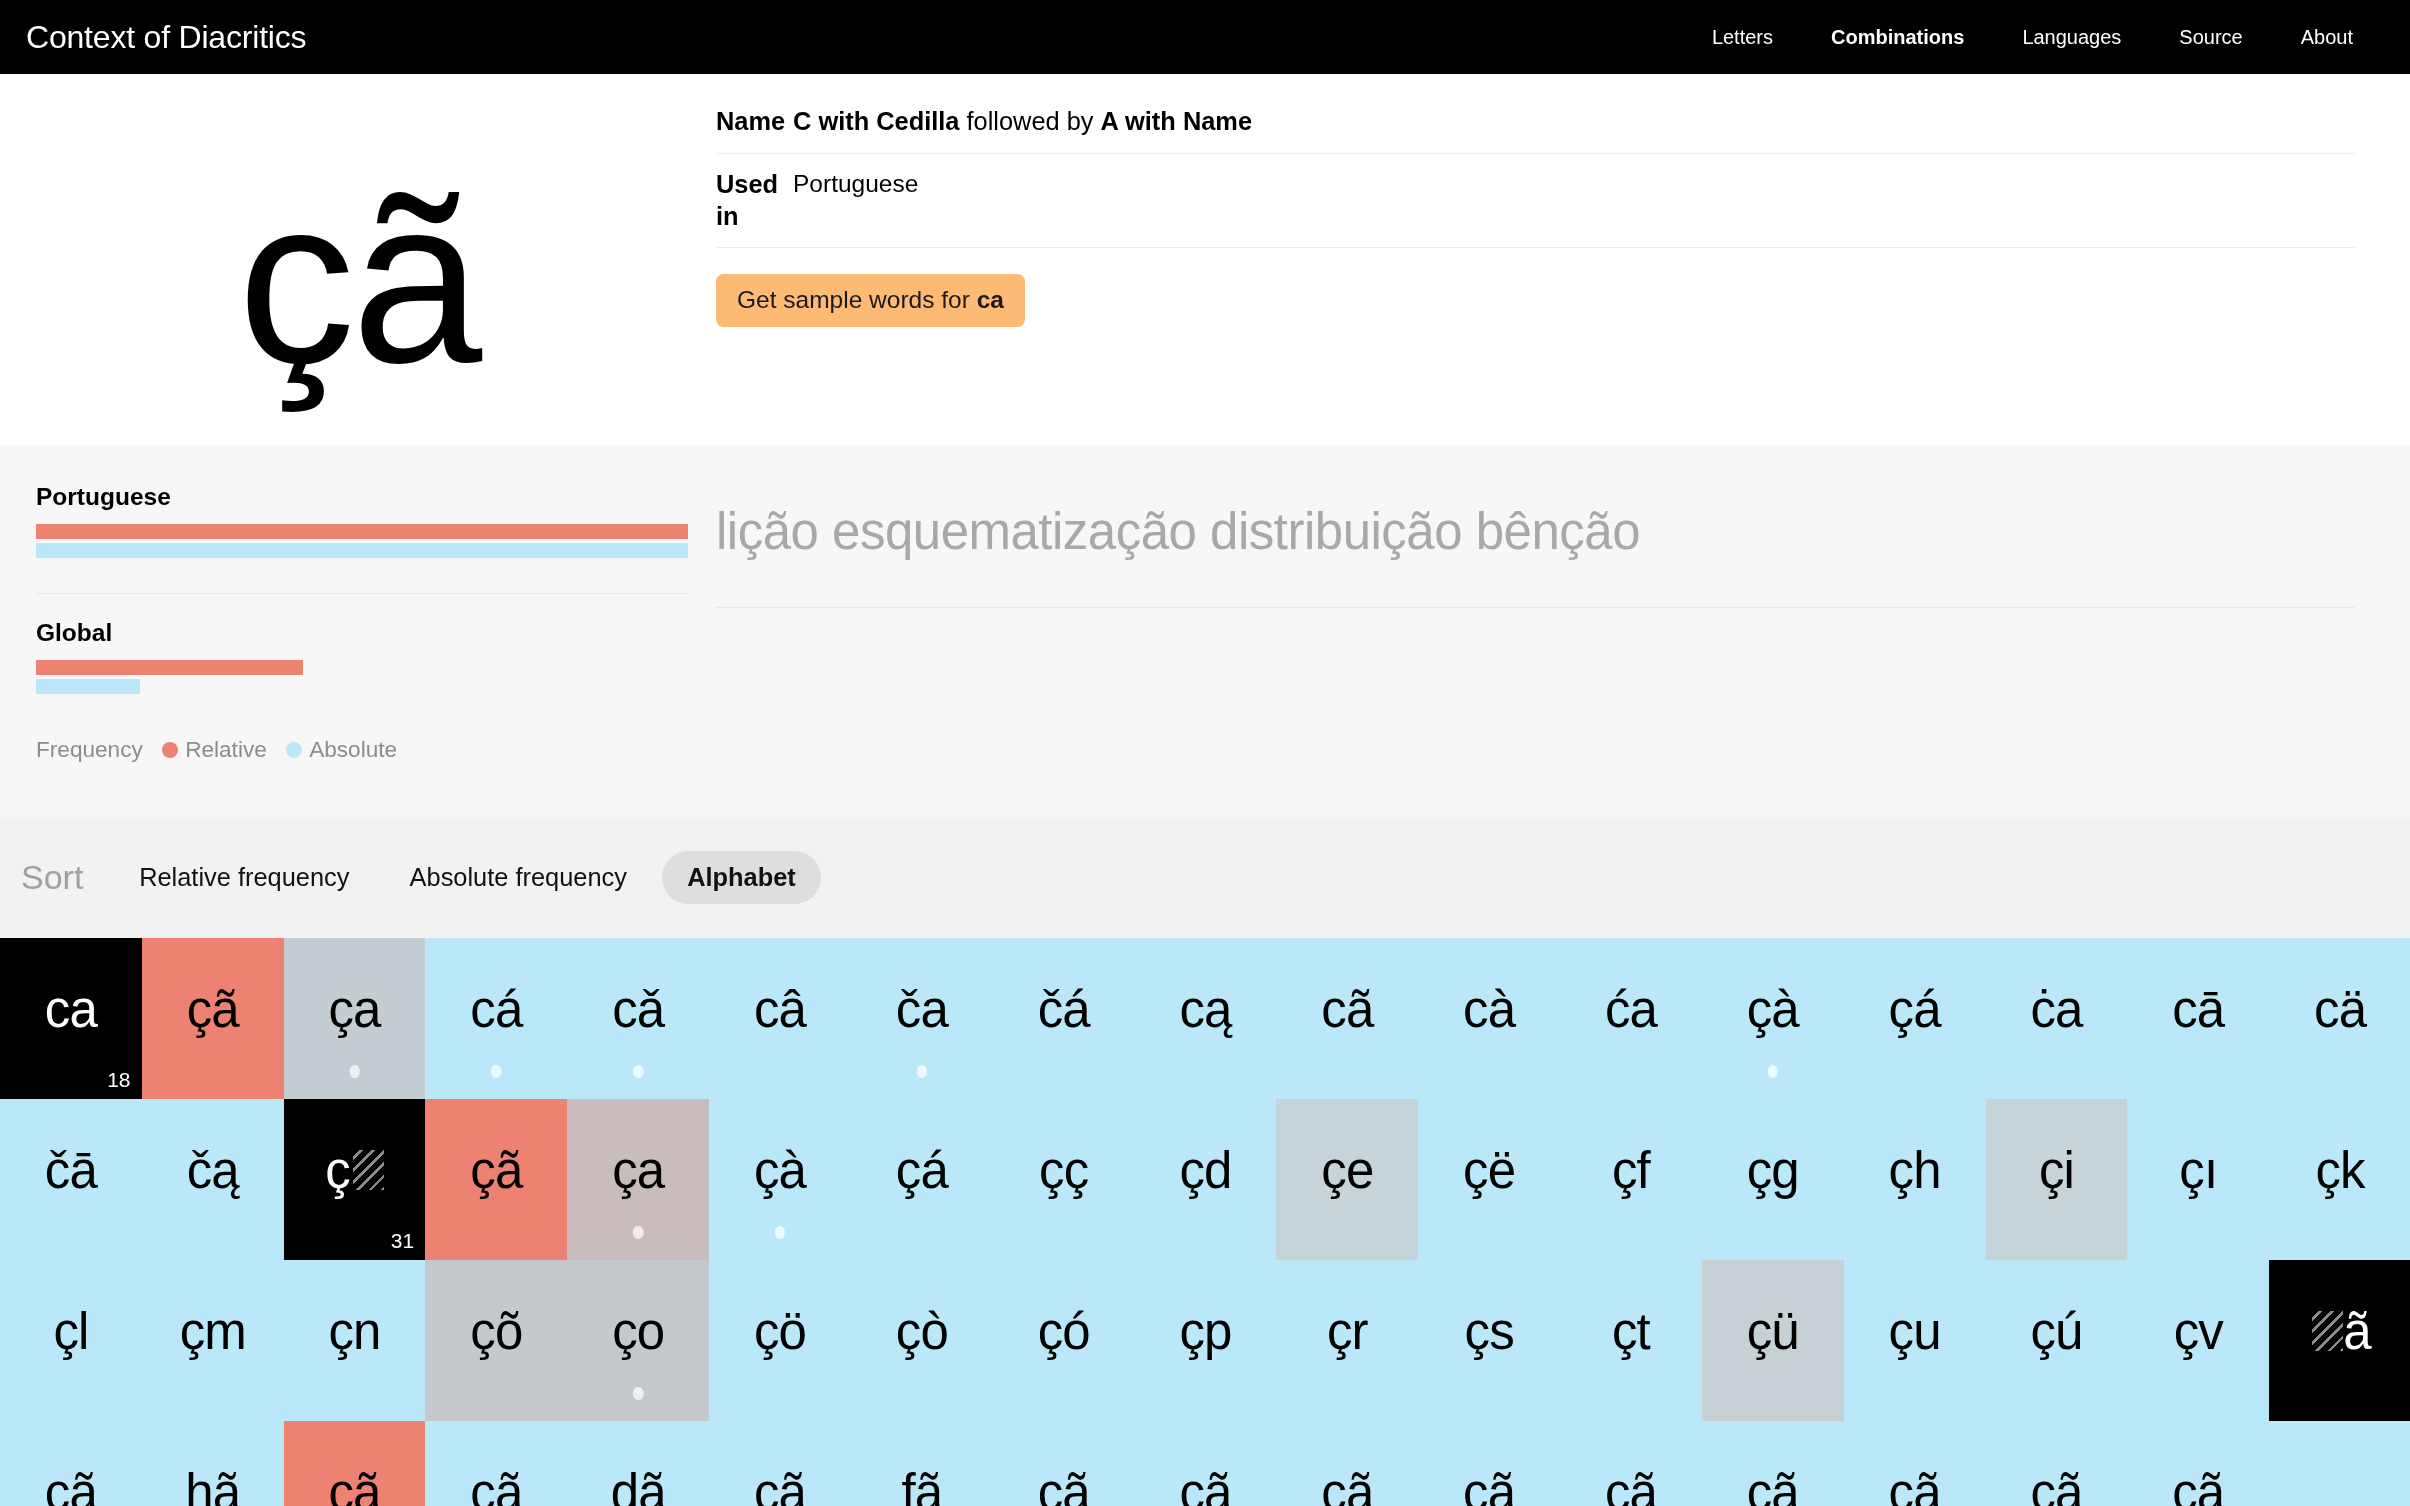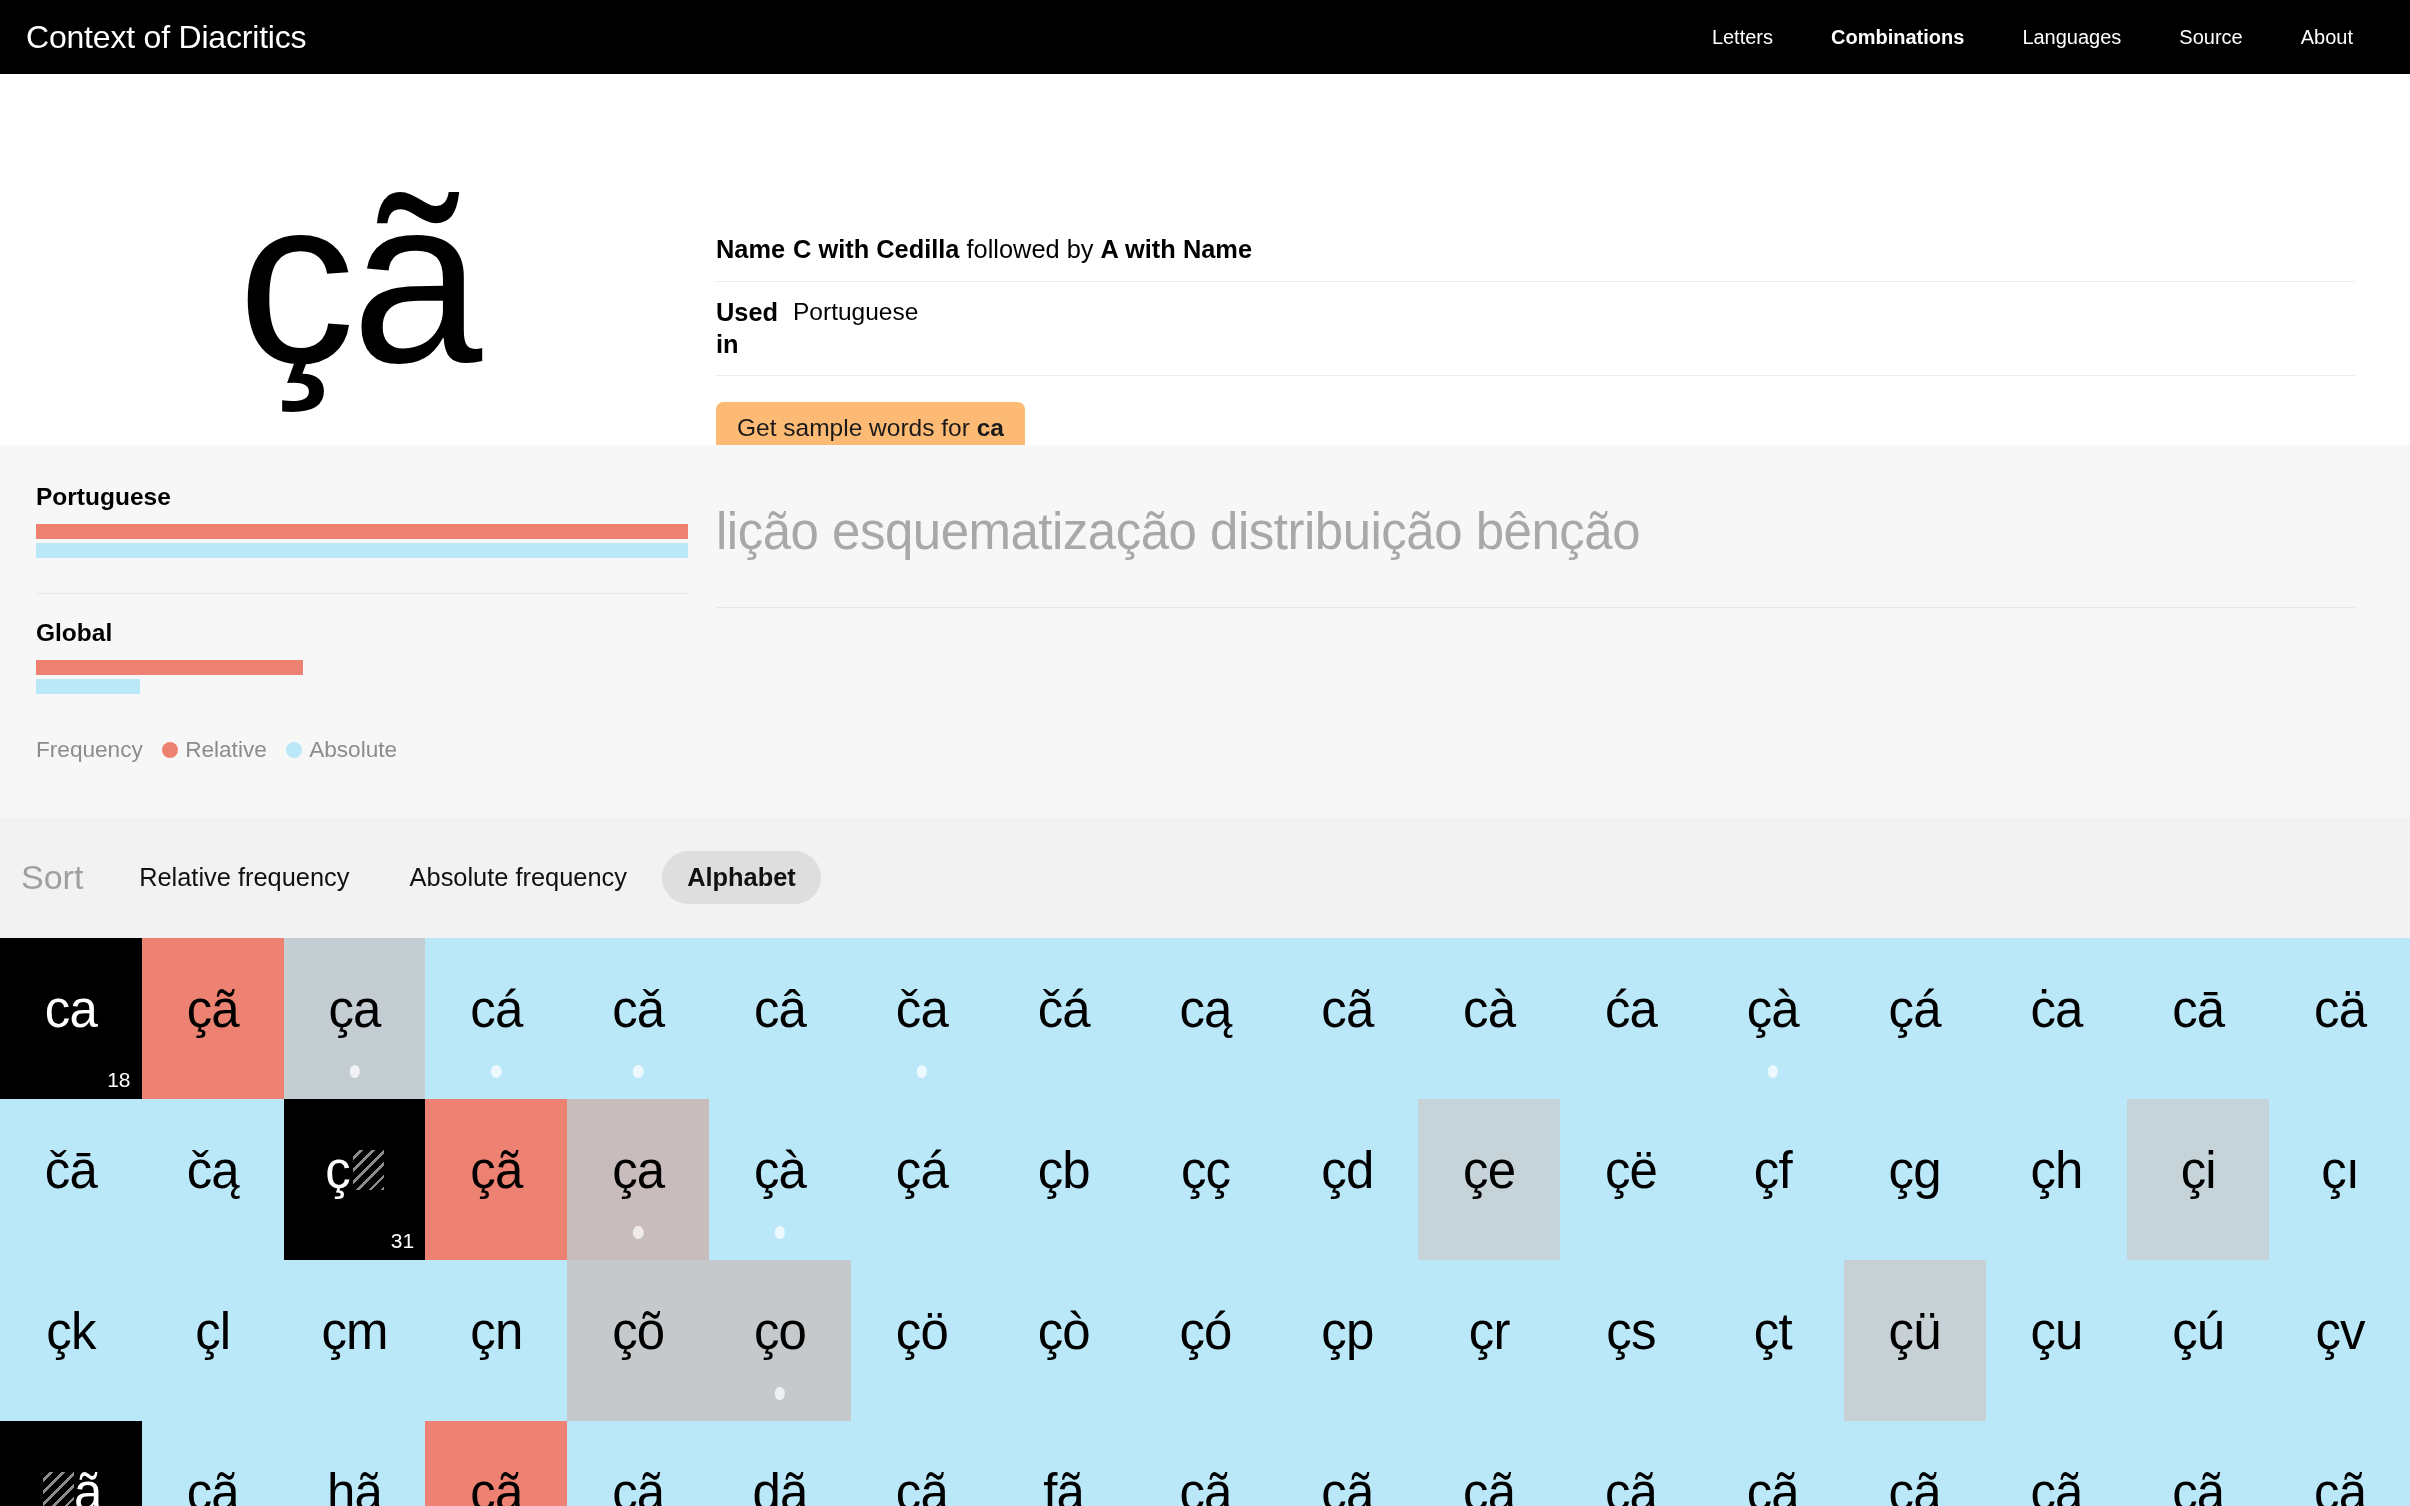--- a/index.html
+++ b/index.html
@@ -63,22 +63,22 @@
   .glyph {
     font-size: 235px;
     line-height: 0.82;
     font-weight: 400;
     color: #000000;
     letter-spacing: -3.8px;
     font-family: "Liberation Sans", "DejaVu Sans", sans-serif;
   }
   .facts {
     flex: 1;
-    padding-top: 160px;
     padding-right: 56px;
+    margin-top: 32px;
   }
   .fact-row {
     display: flex;
     align-items: flex-start;
     border-bottom: 0.9px solid #ededed;
     padding-bottom: 15px;
     margin-bottom: 0;
   }
   .fact-row + .fact-row { padding-top: 15px; }
   .fact-label {
@@ -428,23 +428,20 @@
       <span class="minidot"></span>
     </div>
     <div class="cell ">
       <span class="pair">çà</span>
       <span class="minidot"></span>
     </div>
     <div class="cell ">
       <span class="pair">çá</span>
     </div>
     <div class="cell ">
-      <span class="pair">çb</span>
-    </div>
-    <div class="cell ">
       <span class="pair">çç</span>
     </div>
     <div class="cell ">
       <span class="pair">çd</span>
     </div>
     <div class="cell shade1">
       <span class="pair">çe</span>
     </div>
     <div class="cell ">
       <span class="pair">çë</span>

